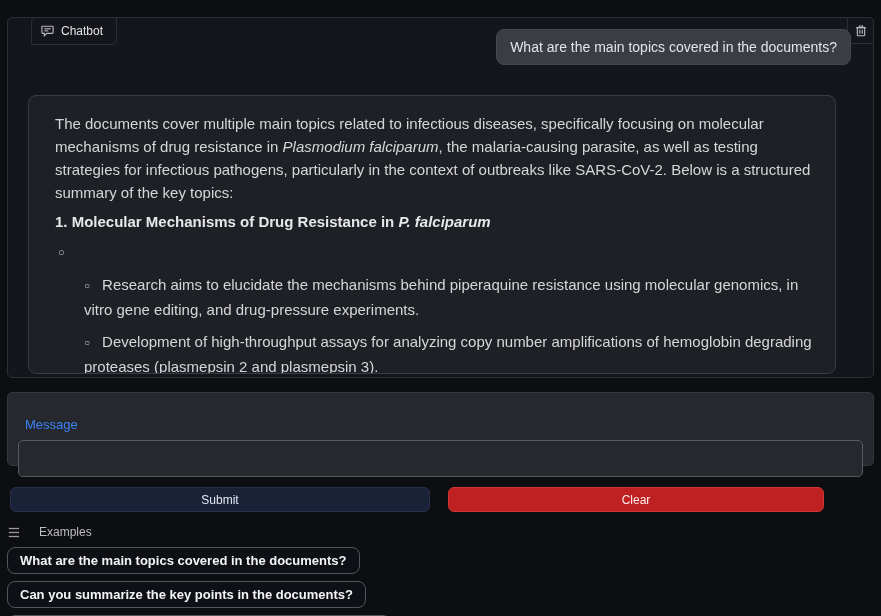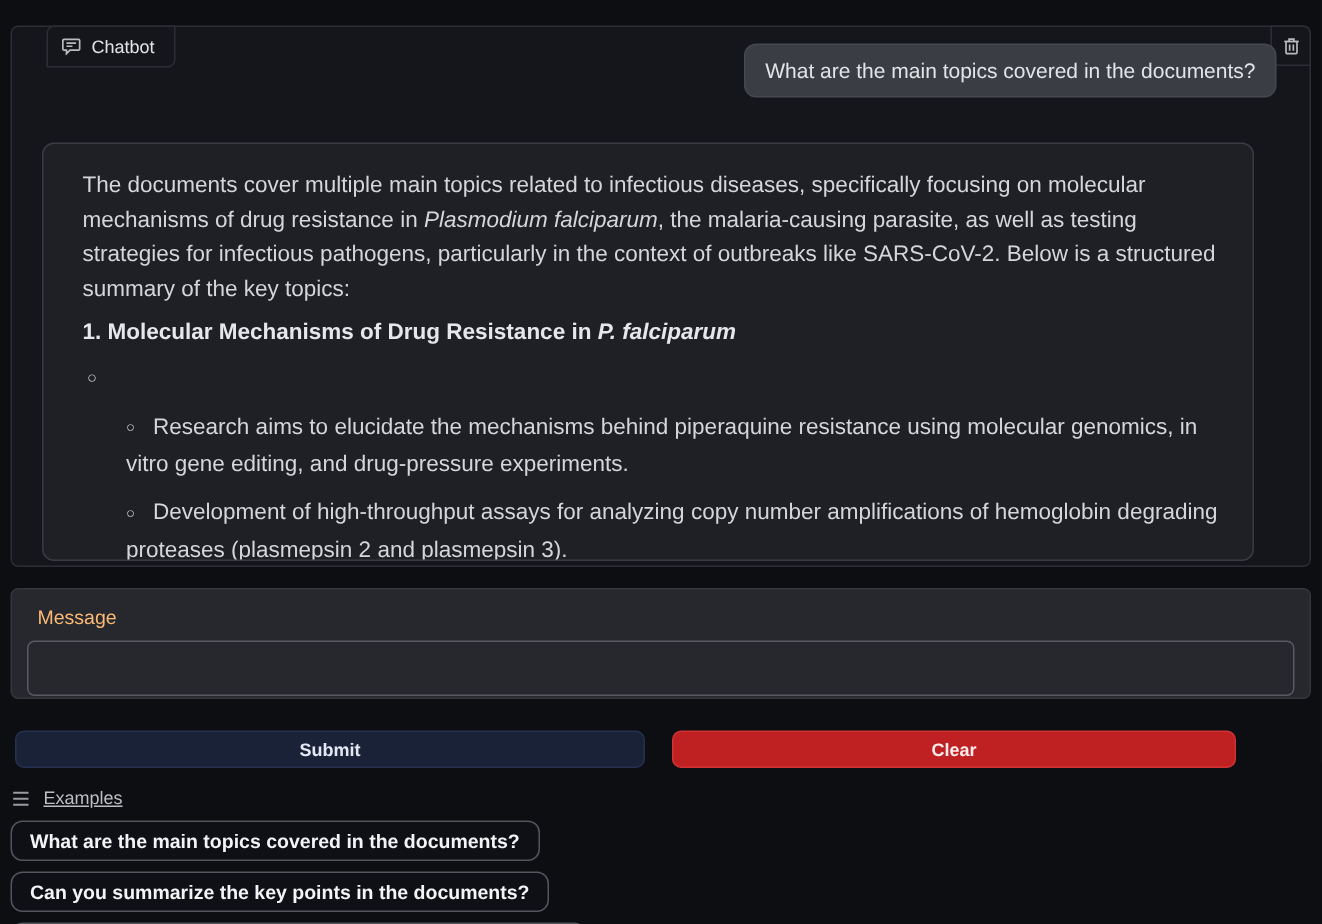--- a/index.html
+++ b/index.html
@@ -50,42 +50,42 @@
   .bot-bubble li::before{content:"○";font-size:11px;margin-right:12px;color:#c6c7cb;position:relative;top:-1px}
   .bot-bubble li li::before{content:"○";font-size:10px}
   .b{font-weight:bold;color:#e6e7ea}
   .i{font-style:italic}
   
   .composer{
     position:absolute;left:7px;top:392px;width:867px;height:74px;
     background:#26282e;border:1px solid #34363d;border-radius:5px;
     box-sizing:border-box;padding:9px 10px;
   }
-  .composer-label{display:block;margin:2px 0 8px 7px;color:#fdba74;font-size:13px}
+  .composer-label{display:block;margin:15px 0 8px 7px;color:#3b82f6;font-size:13px}
   .textbox{
     display:block;width:100%;height:37px;box-sizing:border-box;resize:none;
     background:#26282e;border:1px solid #595b62;border-radius:5px;
     color:#e8e9eb;font-size:14px;padding:7px 10px;outline:none;
     font-family:"Liberation Sans",sans-serif;
   }
   
   .action-btn{
     position:absolute;top:487px;height:25px;border-radius:6px;
-    font-size:12px;font-weight:700;cursor:pointer;
+    font-size:12px;font-weight:400;cursor:pointer;
     display:flex;align-items:center;justify-content:center;
     font-family:"Liberation Sans",sans-serif;
     text-align:right;
   }
   .btn-submit{left:10px;width:420px;background:#1a2238;border:1px solid #27314f;color:#e4e8f3}
   .btn-clear{left:448px;width:376px;background:#bf2123;border:1px solid #cf3335;color:#fdecec}
   
   .examples-label{
     position:absolute;left:8px;top:524px;height:16px;
-    display:flex;align-items:center;gap:9px;
-    color:#bdbec3;font-size:12px;text-decoration:underline;
+    display:flex;align-items:center;gap:19px;
+    color:#bdbec3;font-size:12px;
   }
   .examples-list{
     position:absolute;left:7px;top:547px;width:650px;
     display:flex;flex-wrap:wrap;gap:7px 9px;align-content:flex-start;
   }
   .example-btn{
     background:#0f1015;border:1px solid #53555d;border-radius:8px;
     color:#f3f4f6;font-size:13px;font-weight:700;
     padding:0 12px;height:27px;cursor:pointer;white-space:nowrap;
     font-family:"Liberation Sans",sans-serif;

